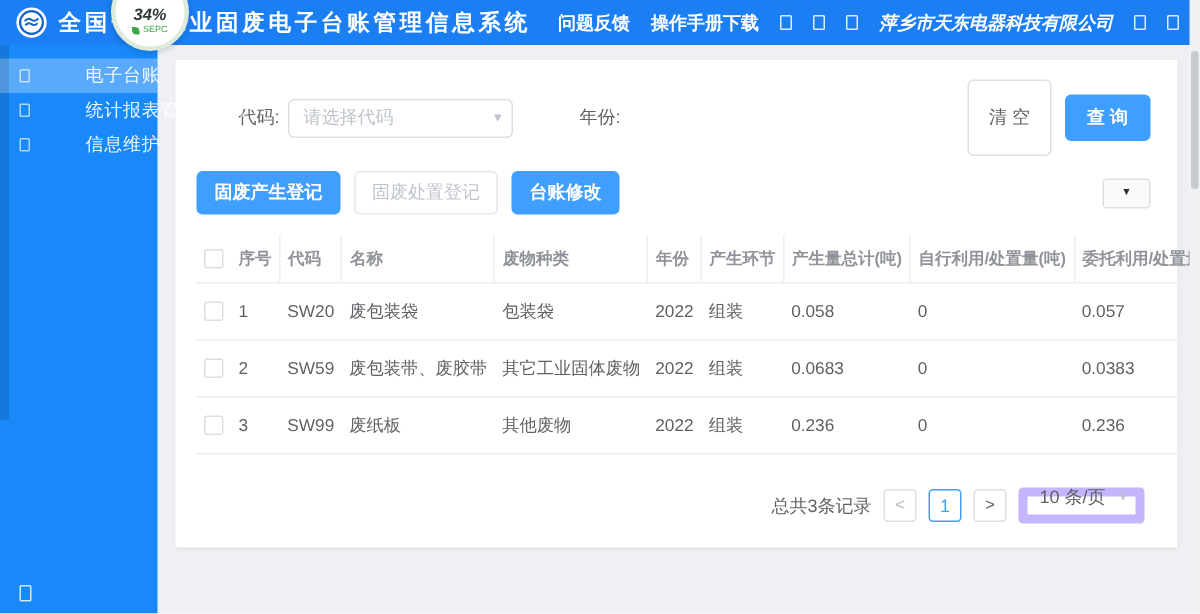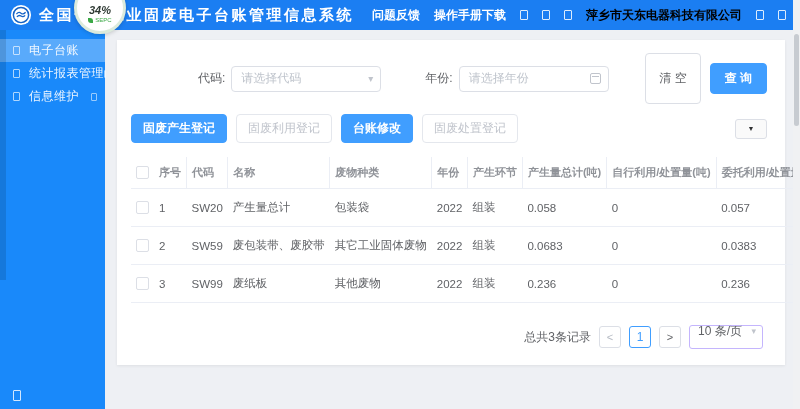--- a/index.html
+++ b/index.html
@@ -7,53 +7,53 @@
   body { font-family:"Liberation Sans","DejaVu Sans",sans-serif; background:#eef0f4; position:relative; }
 
   
   .app-header{ position:absolute; top:0; left:0; width:800px; height:30px;
     background:#1b7ef2; display:flex; align-items:center; padding:0 14px 0 10px; z-index:5; }
   .logo{ width:22px; height:22px; flex:0 0 auto; }
   .app-title{ color:#fff; font-size:15px; font-weight:bold; letter-spacing:2.5px; margin-left:7px; white-space:nowrap; }
   .header-right{ margin-left:auto; display:flex; align-items:center; gap:14px; }
   .header-link{ color:#fff; font-size:12px; font-weight:bold; text-decoration:none; white-space:nowrap; cursor:pointer; }
   .glyph-box{ display:inline-block; width:8px; height:10px; border:1px solid rgba(255,255,255,.85); border-radius:1px; }
-  .company{ color:#000000; font-size:12px; font-weight:bold; white-space:nowrap; }
+  .company{ color:#ffffff; font-size:12px; font-weight:bold; white-space:nowrap;font-style:italic; }
 
   
   .badge{ position:absolute; left:74px; top:-18px; width:52px; height:52px; border-radius:50%;
     background:#fff; border:3px solid #dcebdc; z-index:9; box-shadow:0 1px 4px rgba(0,0,0,.18); }
   .badge-percent{ position:absolute; top:19px; left:0; width:100%; text-align:center;
     font-size:11px; font-weight:bold; color:#2f3a34; font-style:italic; }
   .badge-sub{ position:absolute; top:32px; left:0; width:100%; text-align:center; font-size:6px;
     color:#3aa845; display:flex; align-items:center; justify-content:center; gap:2px; }
   .leaf{ width:5px; height:5px; background:#3aa845; border-radius:0 60% 0 60%; display:inline-block; }
 
   
   .sidebar{ position:absolute; top:30px; left:0; bottom:0; width:105px; background:#1989fa; z-index:4; }
   .sidebar::before{ content:""; position:absolute; left:0; top:0; width:6px; height:250px; background:rgba(0,0,0,.12); }
   .menu{ padding-top:9px; }
   .menu-item{ height:23px; display:flex; align-items:center; padding:0 8px 0 13px;
-    color:rgba(255,255,255,.92); font-size:12px; cursor:pointer; margin-bottom:0; }
+    color:rgba(255,255,255,.92); font-size:12px; cursor:pointer; margin-bottom:0;gap:28px; }
   .menu-item.active{ background:rgba(255,255,255,.28); }
   .menu-item .mi-icon{ width:7px; height:9px; border:1px solid rgba(255,255,255,.65); border-radius:1px; margin-right:9px; flex:0 0 auto; }
   .menu-item .mi-label{ white-space:nowrap; letter-spacing:.5px; }
   .menu-item .mi-arrow{ margin-left:auto; width:6px; height:8px; border:1px solid rgba(255,255,255,.55); border-radius:1px; }
   .collapse-icon{ position:absolute; left:13px; bottom:8px; width:8px; height:11px;
     border:1px solid rgba(255,255,255,.8); border-radius:1px; cursor:pointer; }
 
   
   .main{ position:absolute; left:105px; top:30px; right:7px; bottom:0; background:#eef0f4; padding:10px 8px 0 12px; }
   .card{ background:#fff; height:325px; box-shadow:0 1px 3px rgba(0,0,0,.07);
     padding:13px 18px 12px 14px; display:flex; flex-direction:column; }
 
   
   .filters{ display:flex; align-items:center; font-size:12px; color:#606266; }
   .f-label{ margin-left:44px; white-space:nowrap; }
-  .f-label:first-child{ margin-left:67px; }
+  .f-label:first-child{ margin-left:28px; }
   .sel{ position:relative; margin-left:6px; width:150px; height:26px; border:1px solid #dcdfe6; border-radius:4px;
     background:#fff; display:flex; align-items:center; padding:0 22px 0 9px; cursor:pointer; }
   .sel .ph{ color:#bfc4cc; font-size:12px; white-space:nowrap; }
   .sel .arrow{ position:absolute; right:7px; color:#c0c4cc; font-size:10px; line-height:1; }
   .cal-icon{ position:absolute; right:7px; width:11px; height:11px; border:1px solid #c0c4cc; border-radius:2px; }
   .cal-icon::before{ content:""; position:absolute; left:1px; right:1px; top:2px; height:1px; background:#c0c4cc; }
   .btn{ border-radius:4px; font-size:12px; padding:6px 14px; cursor:pointer; border:1px solid #dcdfe6; background:#fff; color:#606266; white-space:nowrap; }
   .btn.primary{ background:#409eff; border-color:#409eff; color:#fff; font-weight:bold; }
   .btn.plain-disabled{ color:#c0c4cc; border-color:#e4e7ed; }
   .filters .btn-clear{ margin-left:auto; padding:16px 13px; }
@@ -74,21 +74,21 @@
   tbody td{ font-size:11.5px; color:#606266; padding:11px 5px; border-bottom:1px solid #ebeef5; }
   .checkbox{ display:inline-block; width:13px; height:13px; border:1px solid #dcdfe6; border-radius:2px; background:#fff; cursor:pointer; vertical-align:middle; }
 
   
   .pagination{ margin-top:auto; display:flex; align-items:center; justify-content:flex-end; gap:8px; padding:0 4px 4px 0; font-size:12px; color:#606266; }
   .pg-btn{ width:22px; height:22px; border:1px solid #dcdfe6; border-radius:3px; background:#fff;
     display:flex; align-items:center; justify-content:center; font-size:11px; color:#b4b9c2; cursor:pointer; }
   .pg-btn.next{ color:#606266; }
   .pg-page{ width:22px; height:22px; border:1px solid #409eff; border-radius:3px; background:#fff;
     display:flex; align-items:center; justify-content:center; font-size:12px; color:#409eff; cursor:pointer; }
-  .pg-size{ position:relative; height:24px; min-width:72px; border:1px solid #c4b5fd; border-radius:3px; background:#fff;
+  .pg-size{ position:relative; height:24px; min-width:72px; border:6px solid #c4b5fd; border-radius:3px; background:#fff;
     display:flex; align-items:center; padding:0 20px 12px 8px; font-size:12px; color:#606266; cursor:pointer; }
   .pg-size .arrow{ position:absolute; right:6px; color:#c0c4cc; font-size:9px; }
 
   
   .scrollbar-track{ position:absolute; right:0; top:0; bottom:0; width:7px; background:#f0f1f3; z-index:10; }
   .scrollbar-thumb{ position:absolute; right:1px; top:34px; width:5px; height:92px; background:#c7cbd1; border-radius:3px; cursor:grab; }
 </style>
 </head>
 <body>
 
@@ -145,33 +145,28 @@
 <main class="main">
   <div class="card">
 
     <div class="filters">
       <span class="f-label">代码:</span>
       <div class="sel">
         <span class="ph">请选择代码</span>
         <span class="arrow">▾</span>
       </div>
       <span class="f-label">年份:</span>
-      <div class="sel">
-        <span class="ph">请选择年份</span>
-        <span class="cal-icon"></span>
-      </div>
       <button class="btn btn-clear">清 空</button>
       <button class="btn primary btn-search">查 询</button>
     </div>
 
     <div class="actions">
       <button class="btn primary">固废产生登记</button>
-      <button class="btn plain-disabled">固废利用登记</button>
+      <button class="btn plain-disabled">固废处置登记</button>
       <button class="btn primary">台账修改</button>
-      <button class="btn plain-disabled">固废处置登记</button>
       <div class="more-btn">
         <span class="tri">▼</span>
       </div>
     </div>
 
     <table>
       <thead>
         <tr>
           <th class="cbx-col" style="width:30px;"><span class="checkbox"></span></th>
           <th>序号</th>
@@ -184,21 +179,21 @@
           <th>自行利用/处置量(吨)</th>
           <th>委托利用/处置量(吨)</th>
 
         </tr>
       </thead>
       <tbody>
         <tr>
           <td><span class="checkbox"></span></td>
           <td>1</td>
           <td>SW20</td>
-          <td>产生量总计</td>
+          <td>废包装袋</td>
           <td>包装袋</td>
           <td>2022</td>
           <td>组装</td>
           <td>0.058</td>
           <td>0</td>
           <td>0.057</td>
 
         </tr>
         <tr>
           <td><span class="checkbox"></span></td>

